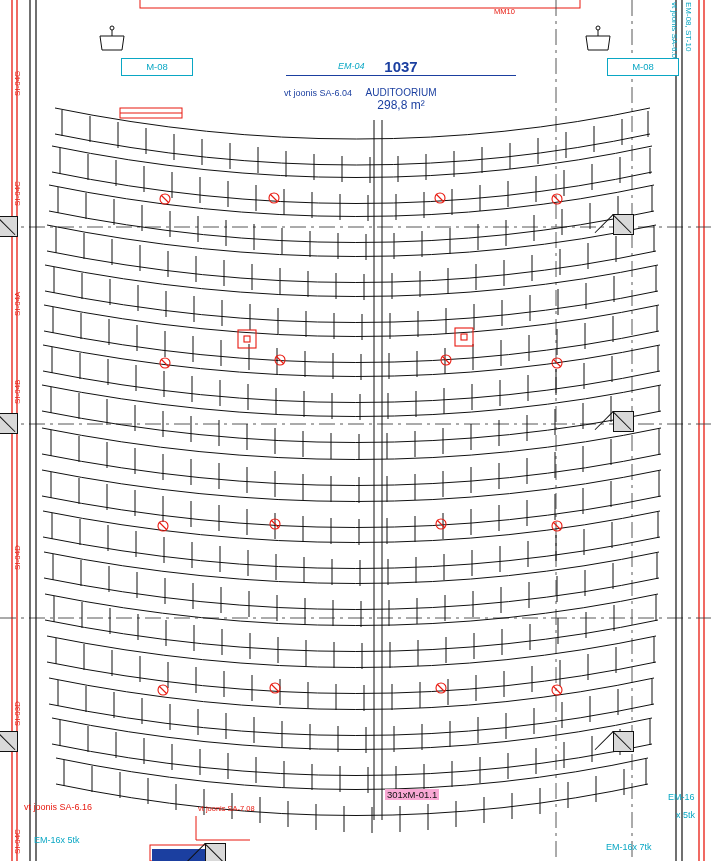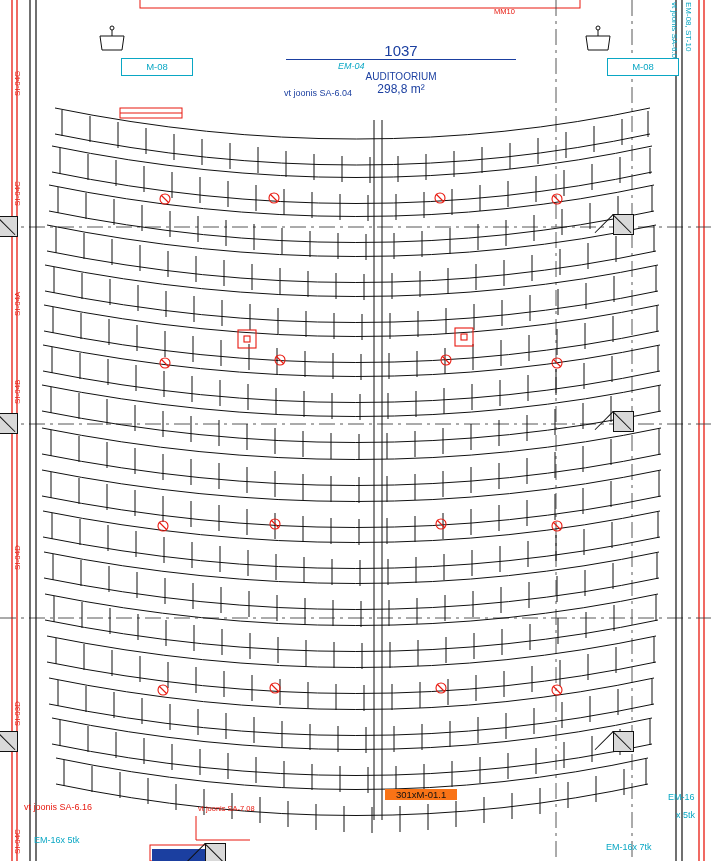--- a/index.html
+++ b/index.html
@@ -62,43 +62,44 @@
     transform-origin: 0 0;
   }
   .hatchbox:before { transform: rotate(45deg); }
   .hatchbox:after  { transform: rotate(-45deg) translate(-26px, 0); }
   .room-title {
     position: absolute;
     text-align: center;
   }
   .room-num {
     font-size: 15px;
-    font-weight: normal;
+    font-weight: bold;
     color: #1b3fa0;
+    margin-top: 16px;
   }
   .room-name {
     font-size: 10px;
     color: #1b3fa0;
     border-top: 1px solid #1b3fa0;
     padding-top: 11px;
   }
   .room-area {
     font-size: 12px;
     color: #1b3fa0;
   }
   .room-sub {
     font-size: 9.5px;
     color: #1b3fa0;
   }
   .tag-hl {
     position: absolute;
-    background: #f97316;
+    background: #f9a8d4;
     color: #111111;
     font-size: 9.5px;
-    padding: 0 11px;
+    padding: 0 2px;
     white-space: nowrap;
   }
   .tiny { font-size: 7.5px; }
   .sm { font-size: 9px; }
   .xs { font-size: 8px; }
 </style>
 </head>
 <body>
 
 <div id="sheet">

